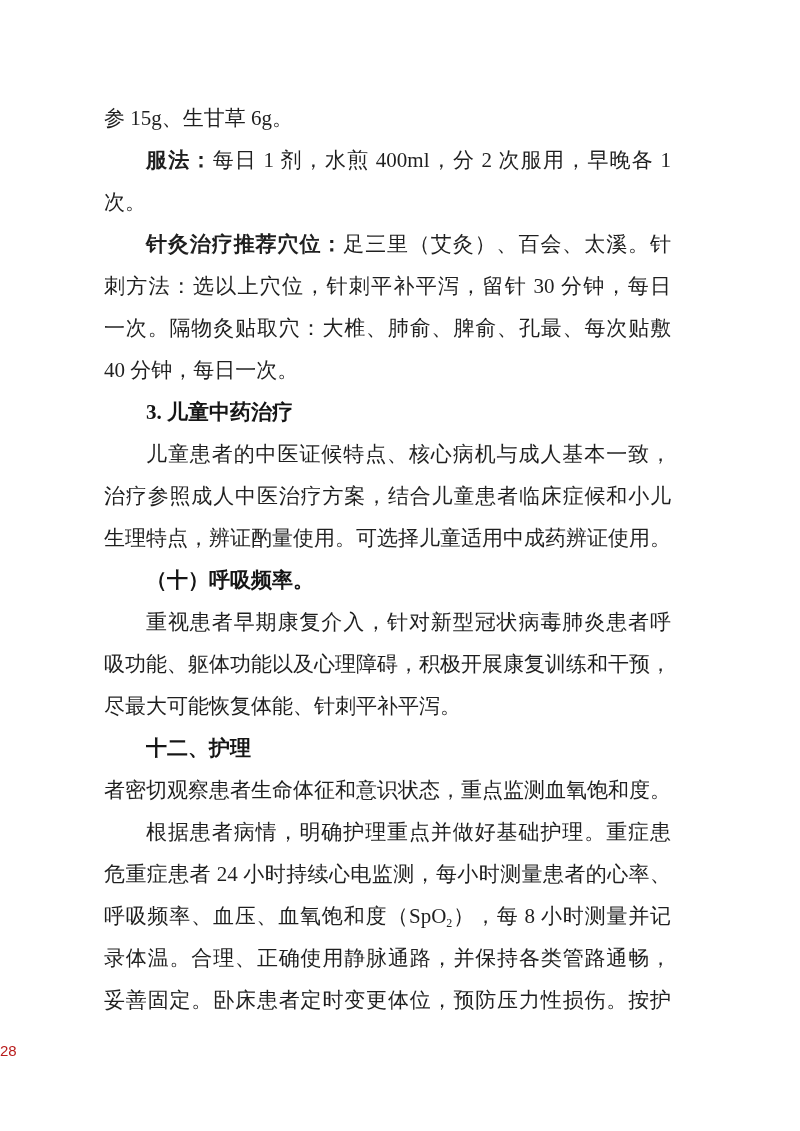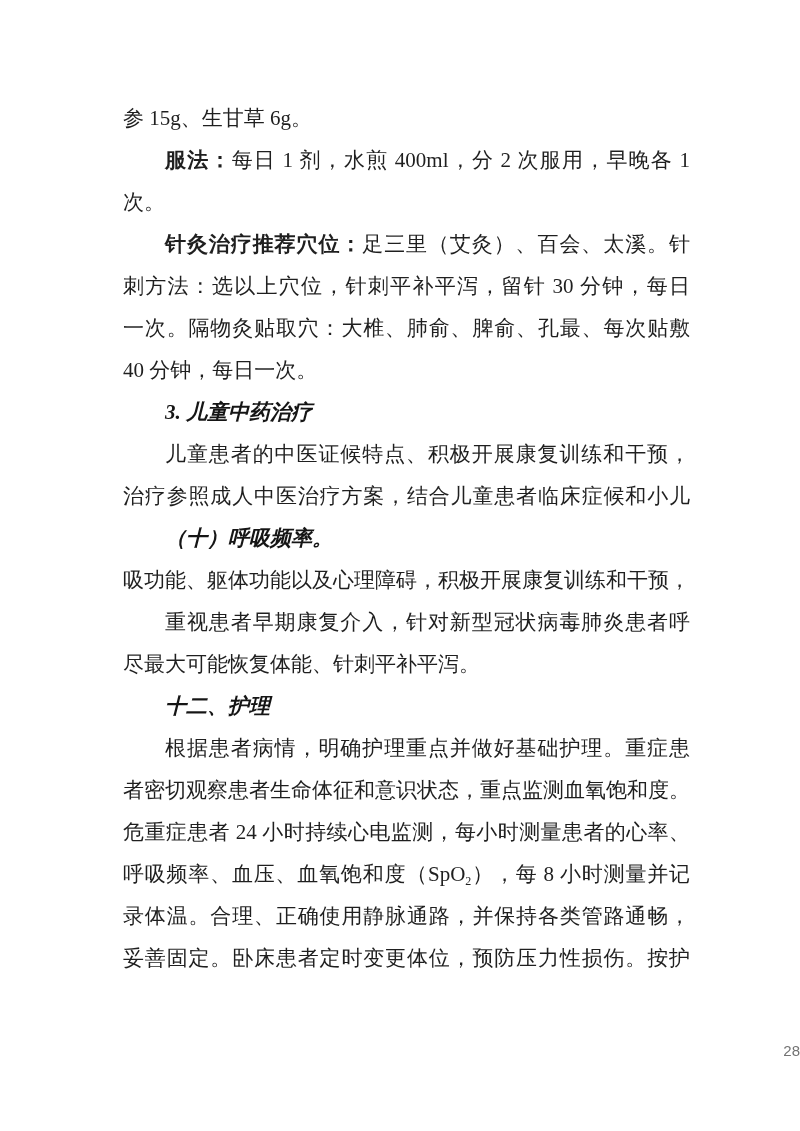--- a/index.html
+++ b/index.html
@@ -10,21 +10,21 @@
   .page {
     position: relative;
     width: 800px;
     height: 1131px;
     background: #ffffff;
     overflow: hidden;
     font-family: "Liberation Serif", "DejaVu Serif", serif;
   }
   .content {
     position: absolute;
-    left: 123px;
+    left: 104px;
     top: 97px;
     width: 567px;
   }
   .para {
     margin: 0;
     padding: 0;
   }
   .line {
     height: 42px;
     line-height: 42px;
@@ -37,39 +37,38 @@
   }
   .line.just {
     text-align-last: justify;
   }
   .line.indent {
     text-indent: 42px;
   }
   .para.heading .line {
     font-weight: 700;
     color: #151515;
-    font-style: italic;
   }
   .b {
     font-weight: 700;
   }
   sub {
     font-size: 12px;
     line-height: 0;
     vertical-align: -4px;
   }
   .page-number {
     position: absolute;
     left: 0;
     top: 1042px;
     width: 100%;
-    text-align: right;
+    text-align: left;
     font-family: "Liberation Sans", "DejaVu Sans", sans-serif;
     font-size: 15px;
-    color: #737373;
+    color: #b91c1c;
   }
 </style>
 </head>
 <body>
 
 <div class="page">
   <div class="content" id="doc-content">
       <div class="para body">
         <div class="line"><span>参 15g、生甘草 6g。</span></div>
       </div>
@@ -80,37 +79,38 @@
       <div class="para body">
         <div class="line just indent"><span class="b">针灸治疗推荐穴位：</span><span>足三里（艾灸）、百会、太溪。针</span></div>
         <div class="line just"><span>刺方法：选以上穴位，针刺平补平泻，留针 30 分钟，每日</span></div>
         <div class="line just"><span>一次。隔物灸贴取穴：大椎、肺俞、脾俞、孔最、每次贴敷</span></div>
         <div class="line"><span>40 分钟，每日一次。</span></div>
       </div>
       <div class="para heading">
         <div class="line indent"><span class="b">3. 儿童中药治疗</span></div>
       </div>
       <div class="para body">
-        <div class="line just indent"><span>儿童患者的中医证候特点、积极开展康复训练和干预，</span></div>
+        <div class="line just indent"><span>儿童患者的中医证候特点、核心病机与成人基本一致，</span></div>
         <div class="line just"><span>治疗参照成人中医治疗方案，结合儿童患者临床症候和小儿</span></div>
+        <div class="line"><span>生理特点，辨证酌量使用。可选择儿童适用中成药辨证使用。</span></div>
       </div>
       <div class="para heading">
         <div class="line indent"><span class="b">（十）呼吸频率。</span></div>
       </div>
       <div class="para body">
+        <div class="line just indent"><span>重视患者早期康复介入，针对新型冠状病毒肺炎患者呼</span></div>
         <div class="line just"><span>吸功能、躯体功能以及心理障碍，积极开展康复训练和干预，</span></div>
-        <div class="line just indent"><span>重视患者早期康复介入，针对新型冠状病毒肺炎患者呼</span></div>
         <div class="line"><span>尽最大可能恢复体能、针刺平补平泻。</span></div>
       </div>
       <div class="para heading">
         <div class="line indent"><span class="b">十二、护理</span></div>
       </div>
       <div class="para body">
+        <div class="line just"><span>者密切观察患者生命体征和意识状态，重点监测血氧饱和度。</span></div>
         <div class="line just indent"><span>根据患者病情，明确护理重点并做好基础护理。重症患</span></div>
-        <div class="line just"><span>者密切观察患者生命体征和意识状态，重点监测血氧饱和度。</span></div>
         <div class="line just"><span>危重症患者 24 小时持续心电监测，每小时测量患者的心率、</span></div>
         <div class="line just"><span>呼吸频率、血压、血氧饱和度（SpO</span><sub>2</sub><span>），每 8 小时测量并记</span></div>
         <div class="line just"><span>录体温。合理、正确使用静脉通路，并保持各类管路通畅，</span></div>
         <div class="line just"><span>妥善固定。卧床患者定时变更体位，预防压力性损伤。按护</span></div>
       </div>
     </div>
   <div class="page-number">28</div>
 </div>
 
 </body></html>

